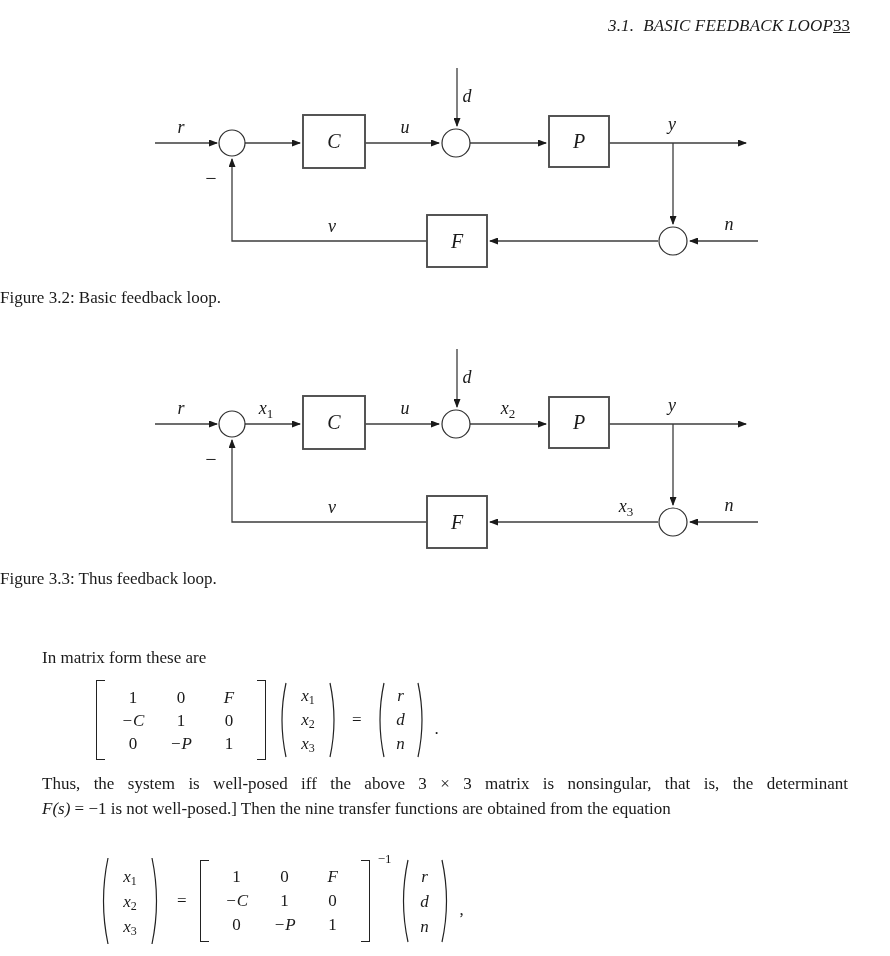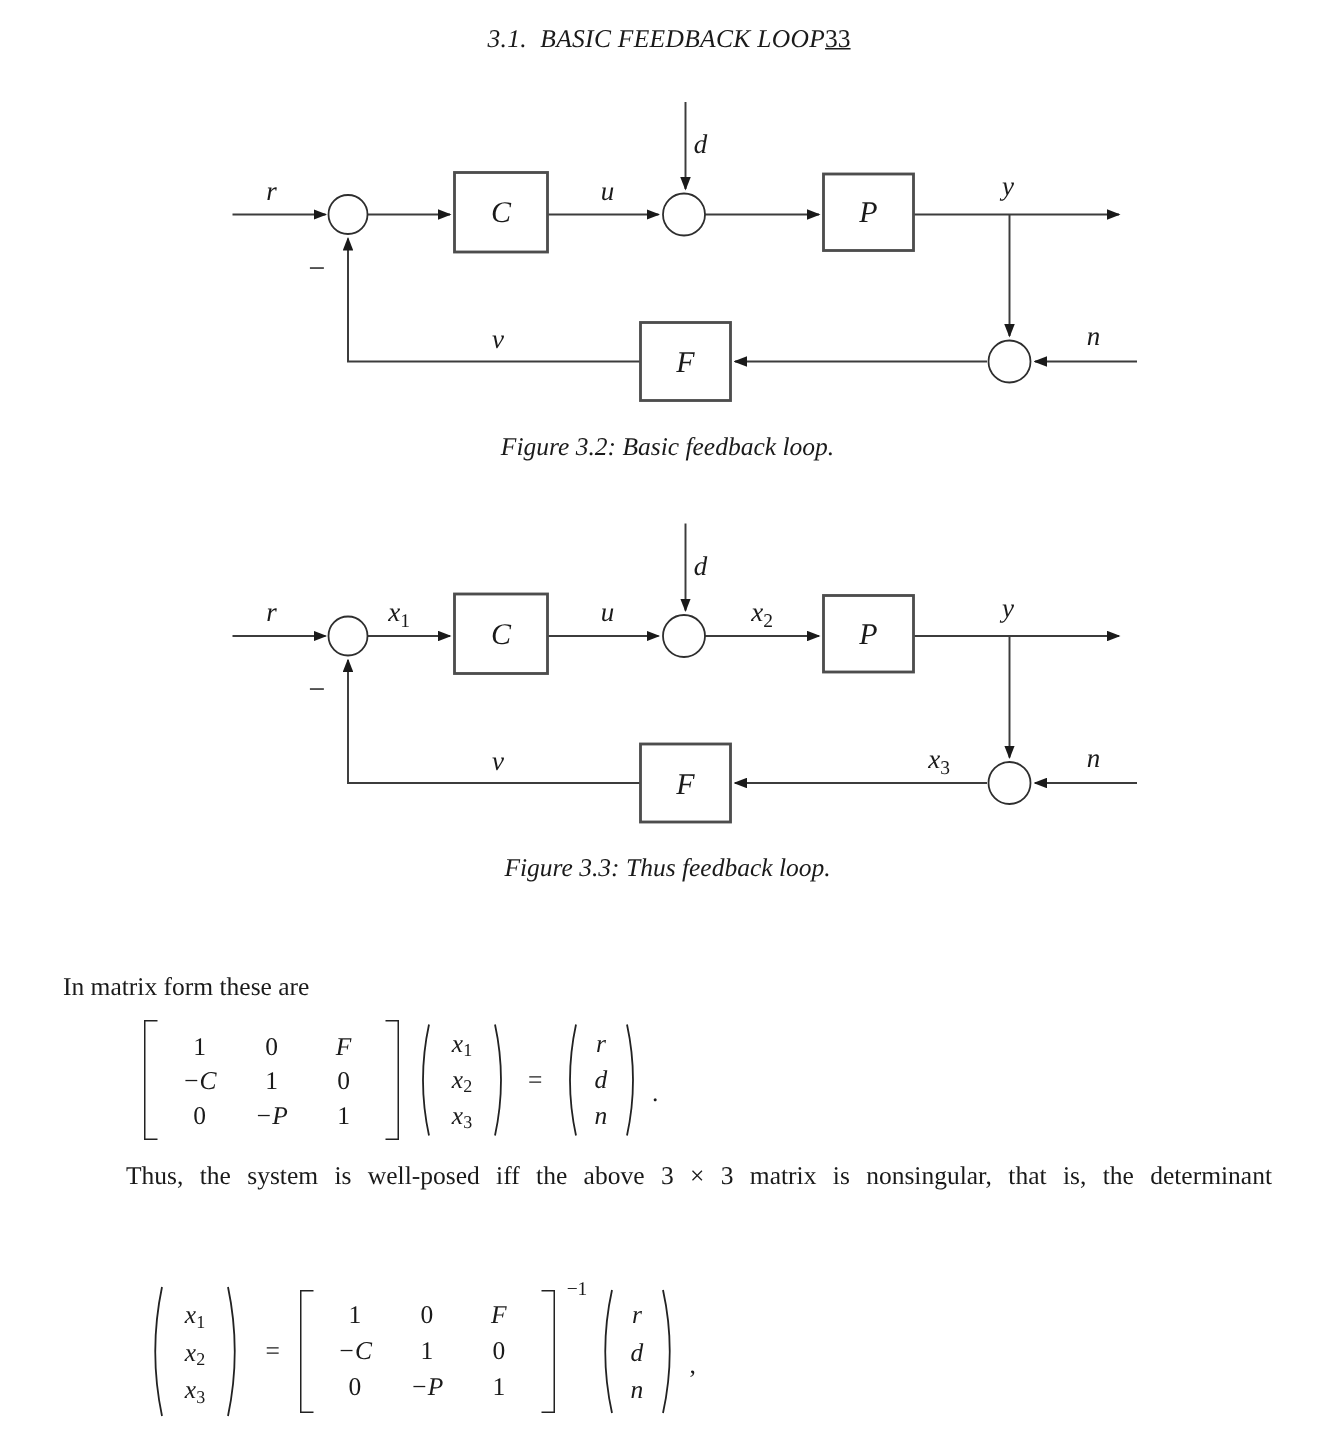--- a/index.html
+++ b/index.html
@@ -3,25 +3,25 @@
 <meta charset="utf-8">
 <style>
   html,body{margin:0;padding:0;}
   body{
     width:890px;height:956px;position:relative;background:#ffffff;
     font-family:"Liberation Serif","DejaVu Serif",serif;color:#1a1a1a;
     overflow:hidden;
   }
   .abs{position:absolute;}
   
-  .header{left:42px;right:40px;top:16px;display:flex;justify-content:center;font-size:17px;}
+  .header{left:42px;right:40px;top:16px;display:flex;justify-content:flex-end;font-size:17px;}
   .header .sec{font-style:italic;letter-spacing:.2px;}
   .header .pg{font-style:normal;text-decoration:underline;}
   
-  .caption{left:0;width:100%;text-align:center;font-size:17px;font-style:italic;}
+  .caption{left:0;width:100%;font-size:17px;}
   .intro{left:42px;top:648px;font-size:17px;font-family:Liberation Serif, serif;}
   
   svg text{font-family:"Liberation Serif","DejaVu Serif",serif;}
   .lbl{font-size:18px;font-style:italic;fill:#1a1a1a;}
   .blk{font-size:20px;font-style:italic;fill:#1a1a1a;}
   .sublbl{font-size:13px;font-style:normal;}
   
   .eq{display:flex;align-items:center;font-size:17px;}
   .sqb{width:8px;align-self:stretch;}
   .sqb.l{border-left:1.3px solid #222;border-top:1.3px solid #222;border-bottom:1.3px solid #222;}
@@ -34,21 +34,21 @@
   .rm{font-style:normal;}
   sub.s{font-size:12px;font-style:normal;vertical-align:-3px;line-height:0;}
   .equals{margin:0 11px;}
   .term{margin-left:6px;transform:translateY(9px);}
   .parsvg{display:block;}
   .pgroup{display:flex;align-items:center;}
   .minv{position:relative;display:flex;align-items:center;margin-right:26px;}
   .sup{position:absolute;top:-9px;right:-22px;font-size:13px;font-style:normal;}
   
   .para{left:42px;width:806px;top:772px;font-size:17px;line-height:24.5px;}
-  .pline{text-align:justify;text-align-last:justify;margin-left:42px;}
+  .pline{text-align:justify;text-align-last:justify;}
   .pline.last{text-align-last:left;}
 </style>
 </head>
 <body>
 
 <div class="abs header">
   <span class="sec"><span>3.1.</span>&nbsp;&nbsp;<span>BASIC FEEDBACK LOOP</span></span>
   <span class="pg">33</span>
 </div>
 
@@ -182,20 +182,21 @@
     </div>
     <svg class="parsvg" width="13" height="78" viewBox="0 0 13 78">
         <path d="M2 2 Q10 39 2 76" fill="none" stroke="#222" stroke-width="1.2"></path>
       </svg>
   </div>
   <span class="term">.</span>
 </div>
 
 <div class="abs para">
   <div class="pline"><span class="rm">Thus, the system is well-posed iff the above 3 × 3 matrix is nonsingular, that is, the determinant</span></div>
+  <div class="pline last"><span class="it">F(s)</span><span class="rm"> = −1 is not well-posed.] Then the nine transfer functions are obtained from the equation</span></div>
 </div>
 
 <div class="abs eq" style="left:96px;top:853px;height:96px;">
   <div class="pgroup">
     <svg class="parsvg" width="14" height="90" viewBox="0 0 14 90">
         <path d="M12 2 Q3 45 12 88" fill="none" stroke="#222" stroke-width="1.2"></path>
       </svg>
     <div class="vec w38" style="line-height:25px;">
       <span class="it"><span>x</span><sub class="s">1</sub></span>
       <span class="it"><span>x</span><sub class="s">2</sub></span>

